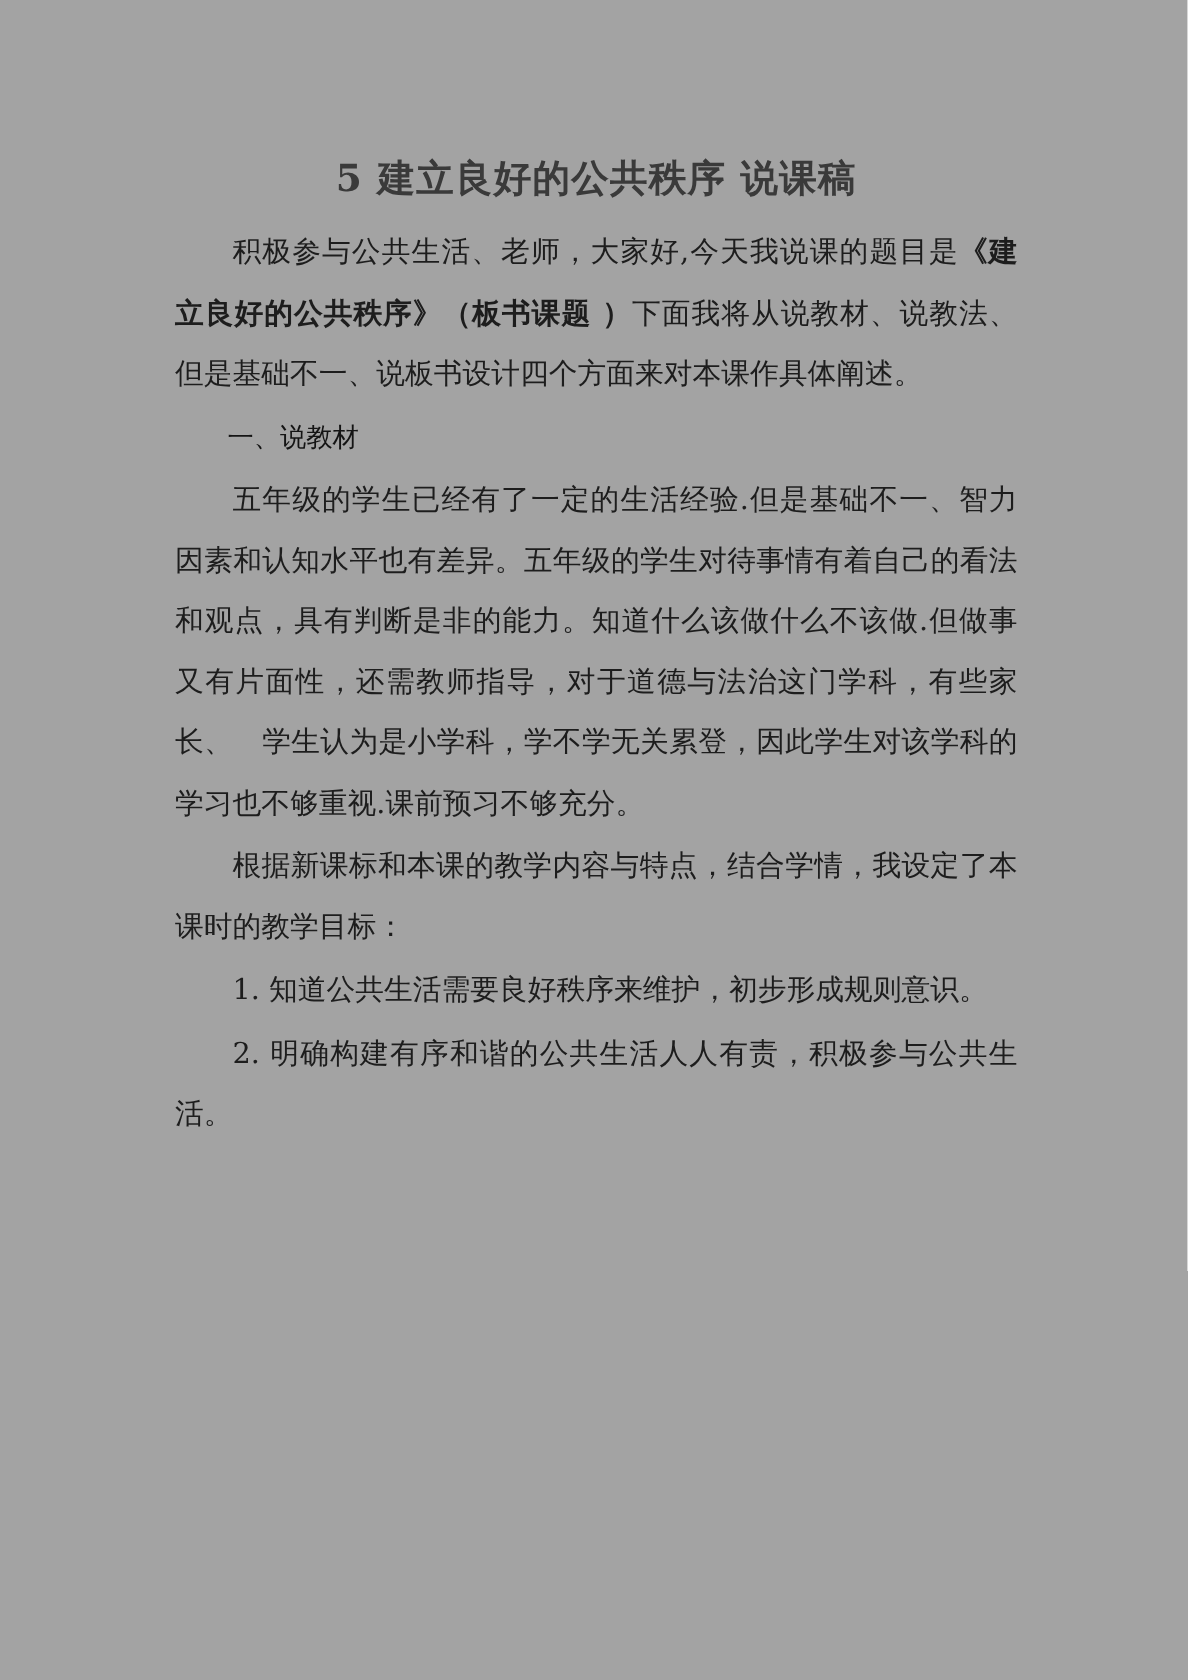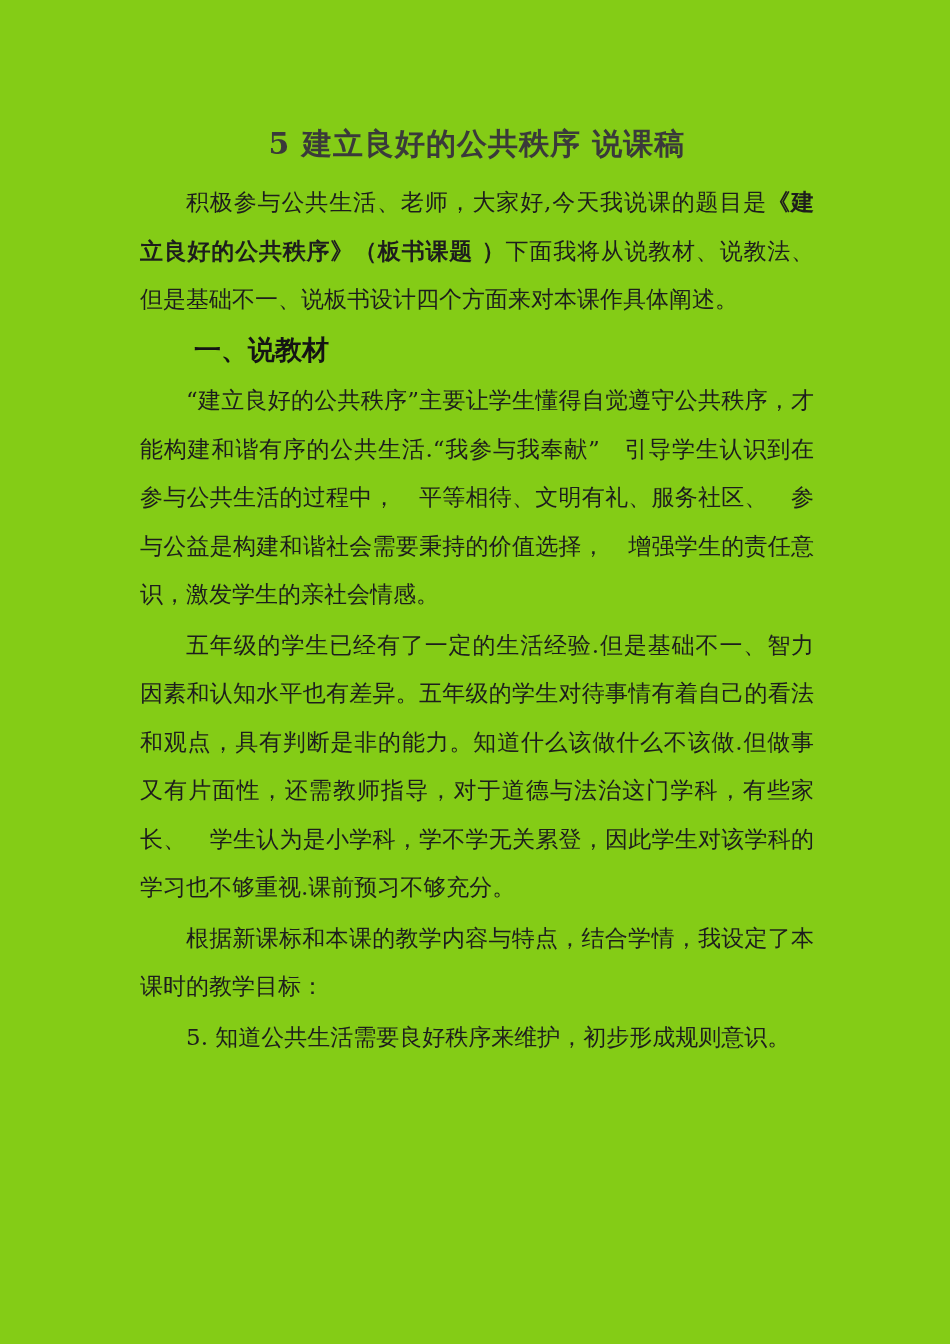--- a/index.html
+++ b/index.html
@@ -7,21 +7,21 @@
     margin: 0;
     padding: 0;
     background: #ffffff;
   }
   .doc-page {
     position: relative;
     width: 950px;
     height: 1344px;
     box-sizing: border-box;
     margin: 0 auto;
-    background: #84cc16;
+    background: #a3a3a3;
     padding: 122px 136px 0 140px;
     font-family: "DejaVu Serif", "Liberation Serif", serif;
     color: #1d1d1d;
     overflow: hidden;
   }
   .doc-title {
     font-size: 30px;
     font-weight: 700;
     line-height: 44px;
     text-align: center;
@@ -31,45 +31,45 @@
   }
   .para {
     font-size: 23px;
     line-height: 48.5px;
     text-align: justify;
     text-indent: 2em;
     margin: 0 0 2px 0;
     word-break: break-all;
   }
   .heading {
-    font-size: 27px;
-    font-weight: 700;
+    font-size: 21px;
+    font-weight: 400;
     line-height: 48.5px;
     text-indent: 2em;
     margin: 0 0 2px 0;
     color: #141414;
   }
   .bold-run {
     font-weight: 700;
   }
 </style>
 </head>
 <body>
 
 <div class="doc-page">
 
   <h1 class="doc-title">5 建立良好的公共秩序 说课稿</h1>
 
   <p class="para"><span>积极参与公共生活、老师，大家好,今天我说课的题目是</span><span class="bold-run">《建立良好的公共秩序》（板书课题 ）</span><span>下面我将从说教材、说教法、但是基础不一、说板书设计四个方面来对本课作具体阐述。</span></p>
 
   <p class="heading">一、说教材</p>
 
-  <p class="para">“建立良好的公共秩序”主要让学生懂得自觉遵守公共秩序，才能构建和谐有序的公共生活.“我参与我奉献”　引导学生认识到在参与公共生活的过程中，　平等相待、文明有礼、服务社区、　参与公益是构建和谐社会需要秉持的价值选择，　增强学生的责任意识，激发学生的亲社会情感。</p>
 
 
   <p class="para">五年级的学生已经有了一定的生活经验.但是基础不一、智力因素和认知水平也有差异。五年级的学生对待事情有着自己的看法和观点，具有判断是非的能力。知道什么该做什么不该做.但做事又有片面性，还需教师指导，对于道德与法治这门学科，有些家长、　学生认为是小学科，学不学无关累登，因此学生对该学科的学习也不够重视.课前预习不够充分。</p>
 
   <p class="para">根据新课标和本课的教学内容与特点，结合学情，我设定了本课时的教学目标：</p>
 
-  <p class="para">5. 知道公共生活需要良好秩序来维护，初步形成规则意识。</p>
+  <p class="para">1. 知道公共生活需要良好秩序来维护，初步形成规则意识。</p>
 
+  <p class="para">2. 明确构建有序和谐的公共生活人人有责，积极参与公共生活。</p>
 
 </div>
 
 </body></html>

